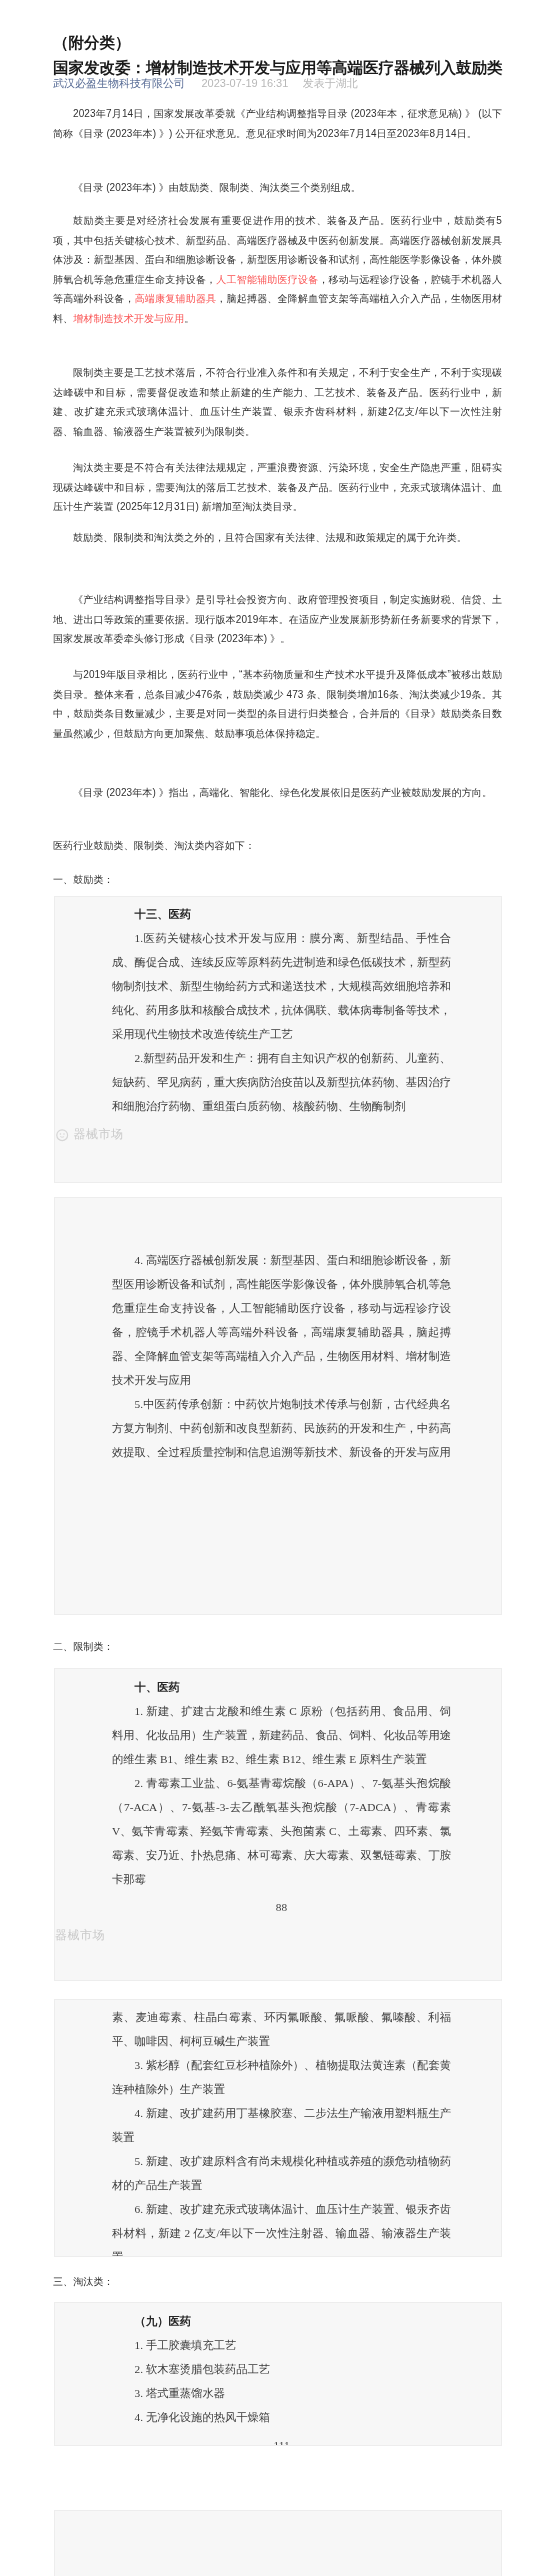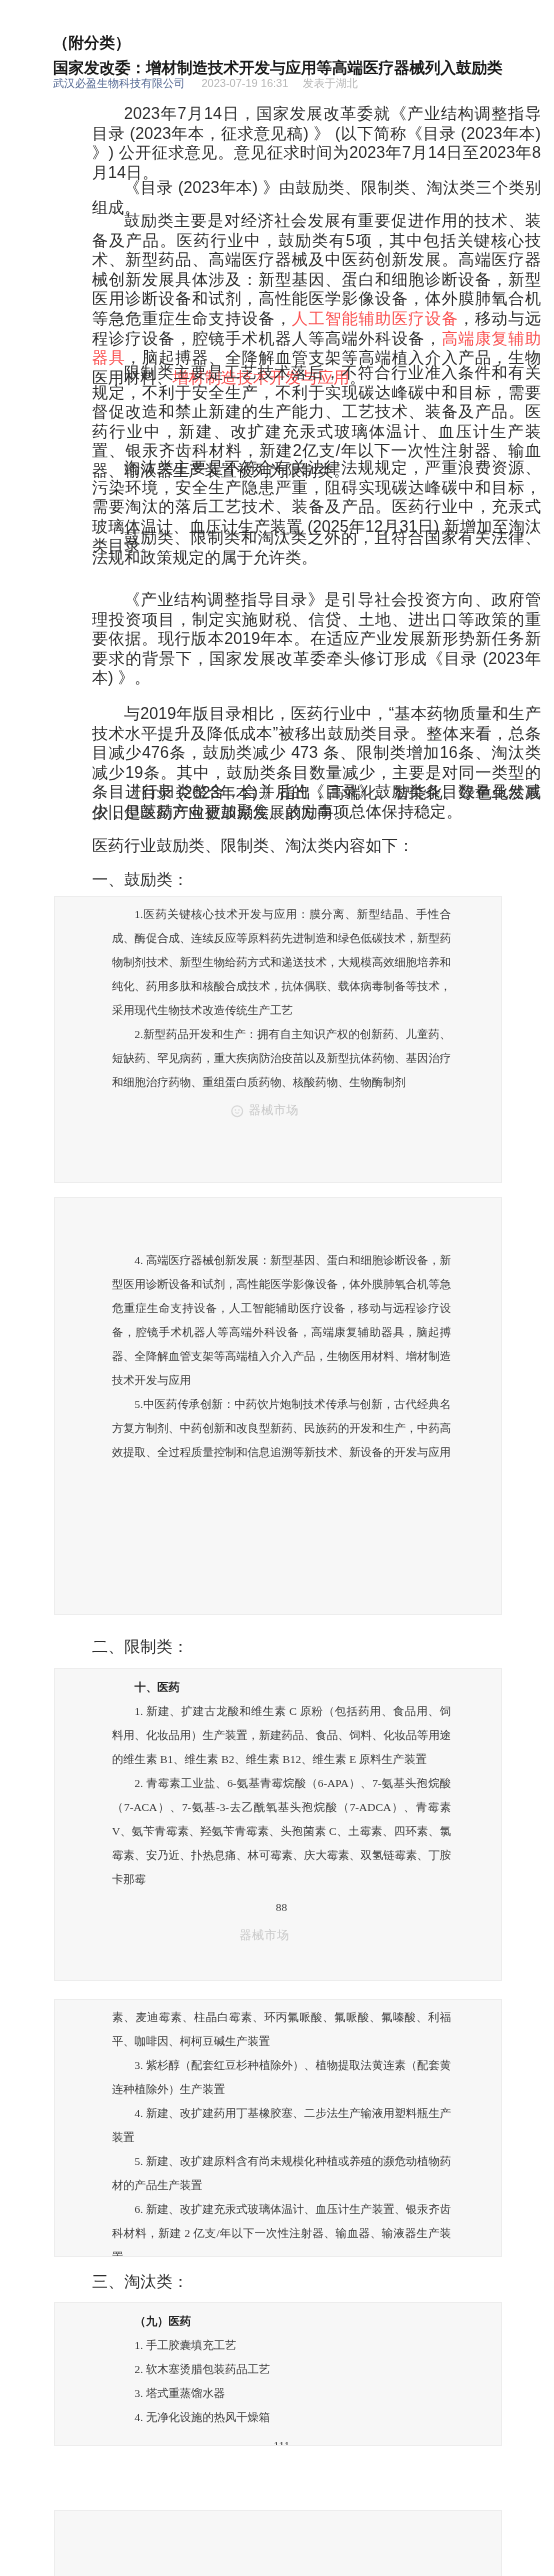--- a/index.html
+++ b/index.html
@@ -4,33 +4,33 @@
 <style>
   html,body{margin:0;padding:0;background:#fff;}
   #page{position:relative;width:555px;height:3574px;margin:0 auto;background:#fff;overflow:hidden;
         font-family:"Liberation Sans","DejaVu Sans",sans-serif;}
   
   .title{position:absolute;left:53px;width:450px;font-size:15.5px;line-height:25px;font-weight:700;color:#1a1a1a;}
   .byline{position:absolute;left:53px;top:76px;width:450px;font-size:11px;white-space:nowrap;}
   .byline .acct{color:#576b95;margin-right:13.4px;}
   .byline .meta{color:#b7b7b7;margin-right:11.3px;}
   
-  .para{position:absolute;left:53px;width:449px;font-size:16px;line-height:19.6px;color:#2f2f2f;
-        text-align:justify;letter-spacing:0.1px;margin-left:39px;}
+  .para{position:absolute;left:53px;width:449px;font-size:10px;line-height:19.6px;color:#2f2f2f;
+        text-align:justify;letter-spacing:0.1px;}
   .para.indent{text-indent:2em;}
   .para .red{color:#fa5151;}
   
   .docblock{position:absolute;left:54px;width:448px;background:#f7f7f7;border:0.5px solid #ededed;box-sizing:border-box;
             font-family:"Liberation Serif","DejaVu Serif",serif;color:#3b3b3b;font-size:11.3px;line-height:24px;overflow:hidden;}
   .docblock .inner{padding:0 50px 0 57px;}
   .docblock .dheading{font-weight:700;color:#262626;text-indent:2em;}
   .docblock .ditem{text-indent:2em;text-align:justify;}
   .docblock .ditem.noindent{text-indent:0;}
   .docblock .dpage{text-align:center;margin-top:4.1px;}
-  .wmrow{text-align:center;padding-right:27px;margin-top:6.2px;height:20.6px;line-height:20.6px;}
+  .wmrow{text-align:left;padding-right:27px;margin-top:6.2px;height:20.6px;line-height:20.6px;}
   .wmrow svg{width:14.4px;height:14.4px;vertical-align:-3.6px;margin-right:4.1px;}
   .wmrow .wmtext{color:#c9c9c9;font-size:12px;letter-spacing:0.5px;font-family:"Liberation Sans",sans-serif;}
   svg{display:block;}
   .feat svg,.wmrow svg{display:inline-block;}
 </style>
 </head>
 <body>
 
 <div id="page">
 
@@ -45,31 +45,32 @@
   </div>
 
   <div id="paragraphs">
       <div class="para indent" style="top: 104px;"><span>2023年7月14日，国家发展改革委就《产业结构调整指导目录 (2023年本，征求意见稿) 》 (以下简称《目录 (2023年本) 》) 公开征求意见。意见征求时间为2023年7月14日至2023年8月14日。</span></div>
       <div class="para indent" style="top: 178px;"><span>《目录 (2023年本) 》由鼓励类、限制类、淘汰类三个类别组成。</span></div>
       <div class="para indent" style="top: 211px;"><span>鼓励类主要是对经济社会发展有重要促进作用的技术、装备及产品。医药行业中，鼓励类有5项，其中包括关键核心技术、新型药品、高端医疗器械及中医药创新发展。高端医疗器械创新发展具体涉及：新型基因、蛋白和细胞诊断设备，新型医用诊断设备和试剂，高性能医学影像设备，体外膜肺氧合机等急危重症生命支持设备，</span><span class="red">人工智能辅助医疗设备</span><span>，移动与远程诊疗设备，腔镜手术机器人等高端外科设备，</span><span class="red">高端康复辅助器具</span><span>，脑起搏器、全降解血管支架等高端植入介入产品，生物医用材料、</span><span class="red">增材制造技术开发与应用</span><span>。</span></div>
       <div class="para indent" style="top: 363px;"><span>限制类主要是工艺技术落后，不符合行业准入条件和有关规定，不利于安全生产，不利于实现碳达峰碳中和目标，需要督促改造和禁止新建的生产能力、工艺技术、装备及产品。医药行业中，新建、改扩建充汞式玻璃体温计、血压计生产装置、银汞齐齿科材料，新建2亿支/年以下一次性注射器、输血器、输液器生产装置被列为限制类。</span></div>
       <div class="para indent" style="top: 458px;"><span>淘汰类主要是不符合有关法律法规规定，严重浪费资源、污染环境，安全生产隐患严重，阻碍实现碳达峰碳中和目标，需要淘汰的落后工艺技术、装备及产品。医药行业中，充汞式玻璃体温计、血压计生产装置 (2025年12月31日) 新增加至淘汰类目录。</span></div>
       <div class="para indent" style="top: 528px;"><span>鼓励类、限制类和淘汰类之外的，且符合国家有关法律、法规和政策规定的属于允许类。</span></div>
       <div class="para indent" style="top: 590px;"><span>《产业结构调整指导目录》是引导社会投资方向、政府管理投资项目，制定实施财税、信贷、土地、进出口等政策的重要依据。现行版本2019年本。在适应产业发展新形势新任务新要求的背景下，国家发展改革委牵头修订形成《目录 (2023年本) 》。</span></div>
-      <div class="para indent" style="top: 704px;"><span>与2019年版目录相比，医药行业中，“基本药物质量和生产技术水平提升及降低成本”被移出鼓励类目录。整体来看，总条目减少476条，鼓励类减少 473 条、限制类增加16条、淘汰类减少19条。其中，鼓励类条目数量减少，主要是对同一类型的条目进行归类整合，合并后的《目录》鼓励类条目数量虽然减少，但鼓励方向更加聚焦、鼓励事项总体保持稳定。</span></div>
+      <div class="para indent" style="top: 665px;"><span>与2019年版目录相比，医药行业中，“基本药物质量和生产技术水平提升及降低成本”被移出鼓励类目录。整体来看，总条目减少476条，鼓励类减少 473 条、限制类增加16条、淘汰类减少19条。其中，鼓励类条目数量减少，主要是对同一类型的条目进行归类整合，合并后的《目录》鼓励类条目数量虽然减少，但鼓励方向更加聚焦、鼓励事项总体保持稳定。</span></div>
       <div class="para indent" style="top: 783px;"><span>《目录 (2023年本) 》指出，高端化、智能化、绿色化发展依旧是医药产业被鼓励发展的方向。</span></div>
       <div class="para" style="top: 836px;"><span>医药行业鼓励类、限制类、淘汰类内容如下：</span></div>
       <div class="para" style="top: 870px;"><span>一、鼓励类：</span></div>
       <div class="para" style="top: 1637px;"><span>二、限制类：</span></div>
       <div class="para" style="top: 2272px;"><span>三、淘汰类：</span></div>
     </div>
 
   <div id="docblocks">
       <div class="docblock" style="top: 896px; height: 287px;">
         <div class="inner" style="padding-top: 5.2px;">
+          <div class="dheading">十三、医药</div>
           <div class="ditem">1.医药关键核心技术开发与应用：膜分离、新型结晶、手性合成、酶促合成、连续反应等原料药先进制造和绿色低碳技术，新型药物制剂技术、新型生物给药方式和递送技术，大规模高效细胞培养和纯化、药用多肽和核酸合成技术，抗体偶联、载体病毒制备等技术，采用现代生物技术改造传统生产工艺</div>
           <div class="ditem">2.新型药品开发和生产：拥有自主知识产权的创新药、儿童药、短缺药、罕见病药，重大疾病防治疫苗以及新型抗体药物、基因治疗和细胞治疗药物、重组蛋白质药物、核酸药物、生物酶制剂</div>
         </div>
         <div class="wmrow"><span><svg viewBox="0 0 24 24">
               <circle cx="12" cy="12" r="9" fill="none" stroke="#d6d6d6" stroke-width="2"></circle>
               <circle cx="9" cy="10" r="1.3" fill="#d6d6d6"></circle>
               <circle cx="15" cy="10" r="1.3" fill="#d6d6d6"></circle>
               <path d="M8.8 14.2c1.9 1.5 4.5 1.5 6.4 0" stroke="#d6d6d6" stroke-width="1.6" fill="none"></path>
             </svg></span><span class="wmtext">器械市场</span></div>
       </div>

